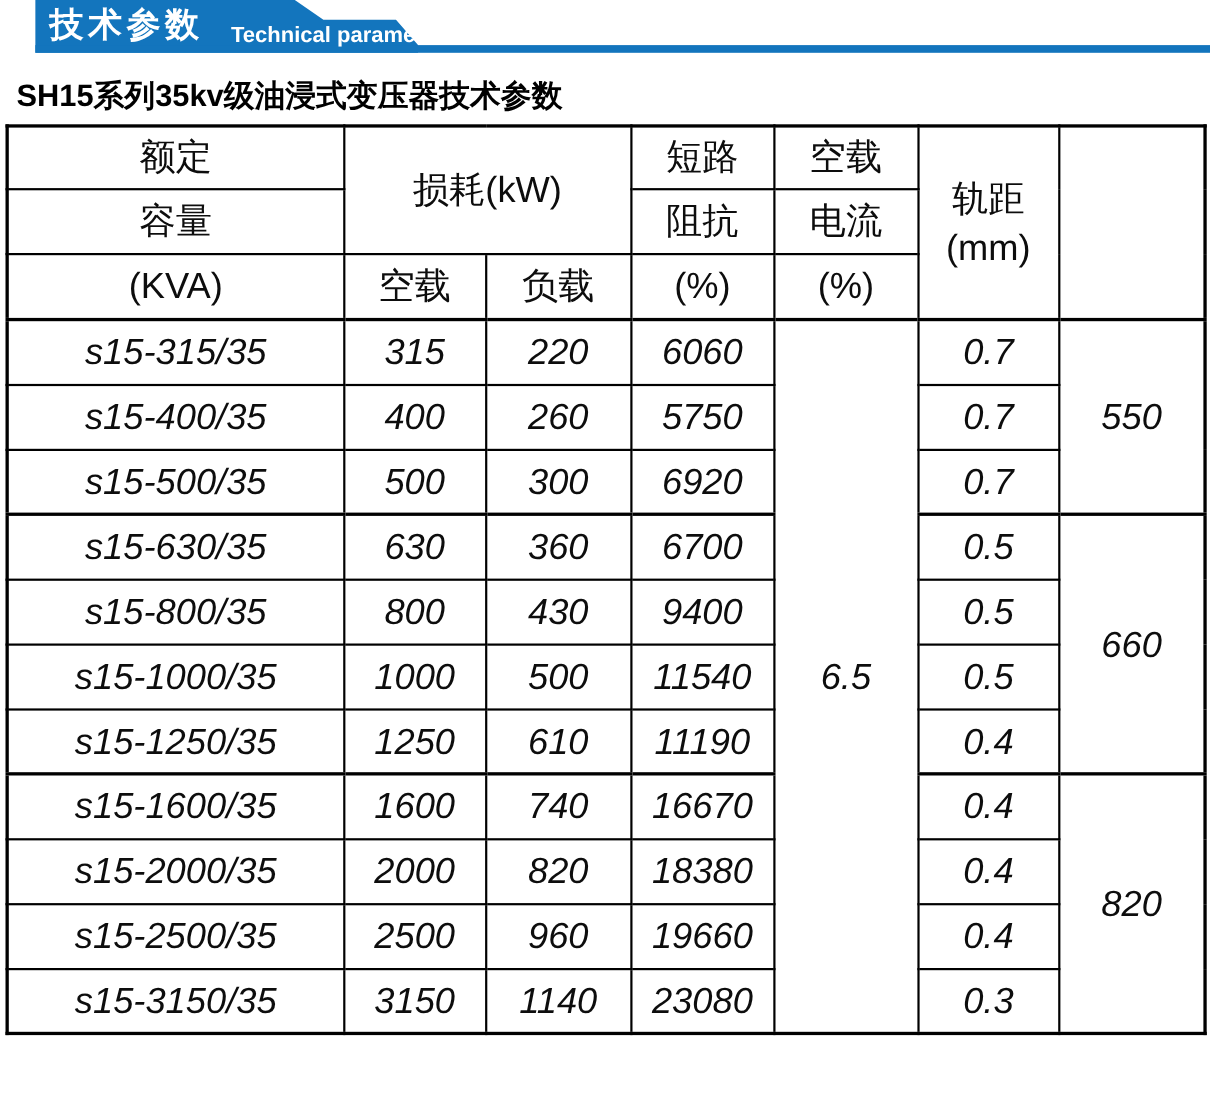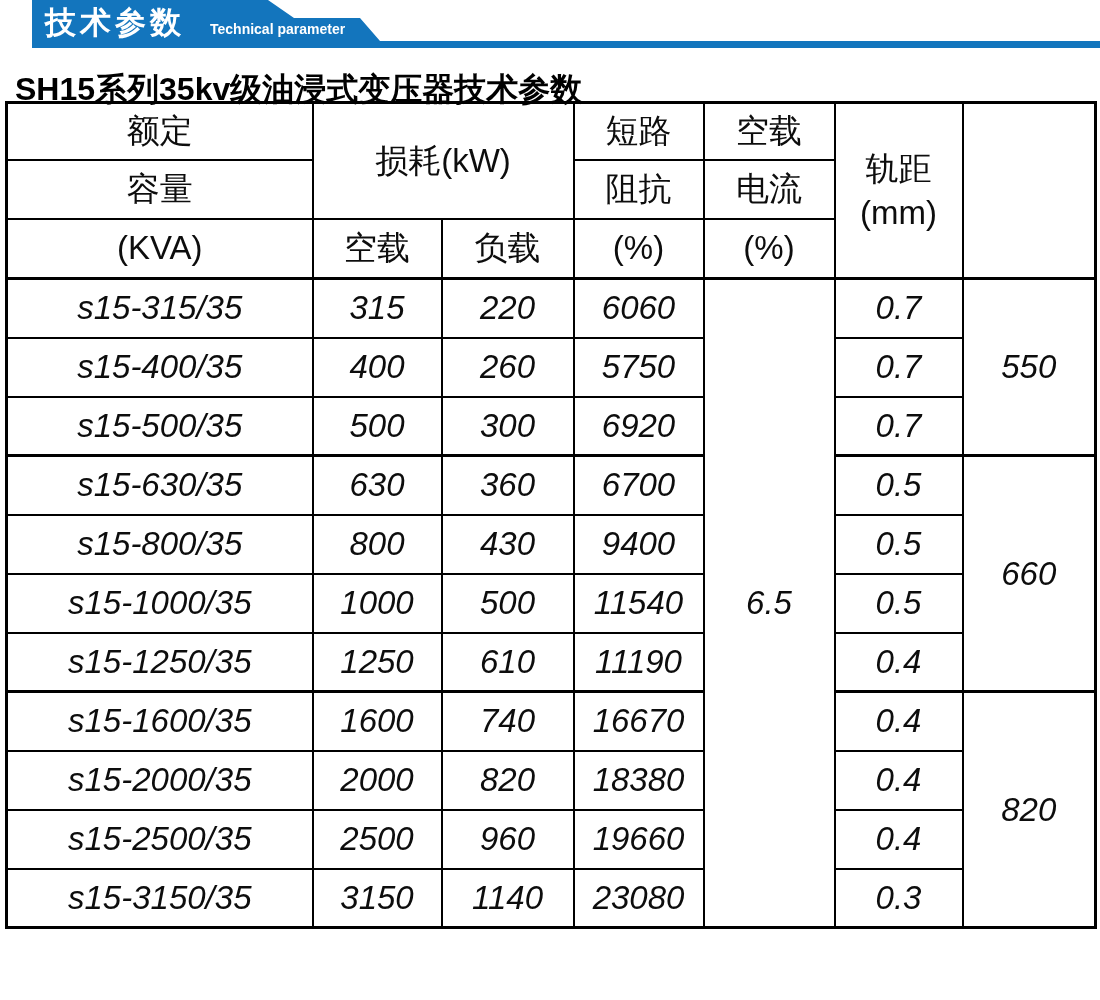--- a/index.html
+++ b/index.html
@@ -11,32 +11,32 @@
   
   .banner { position:absolute; left:0; top:0; width:1100px; height:50px;margin-left:32px; }
   .banner svg { position:absolute; left:0; top:0; display:block; }
   .banner-zh {
     position:absolute; left:13px; top:2px;
     font-size:31px; font-weight:bold; color:#ffffff; letter-spacing:4px;
     white-space:nowrap;
   }
   .banner-en {
     position:absolute; left:178px; top:21px;
-    font-size:14px; font-weight:bold; color:#ffffff; white-space:nowrap;
+    font-size:20px; font-weight:bold; color:#ffffff; white-space:nowrap;
   }
 
   
   .page-title {
     position:absolute; left:15px; top:68px;
-    font-size:32px; font-weight:bold; color:#000000; white-space:nowrap;
+    font-size:28px; font-weight:bold; color:#000000; white-space:nowrap;
   }
 
   
   table.spec-table {
-    position:absolute; left:5px; top:101px;
+    position:absolute; left:5px; top:113px;
     width:1089px; table-layout:fixed; border-collapse:collapse;
     border:3px solid #000000;
   }
   .spec-table td {
     border:2px solid #000000;
     padding:0; text-align:center; vertical-align:middle;
     font-size:33px; color:#0d0d0d; line-height:1.2;
     overflow:hidden; white-space:nowrap;
   }
   .hr1 { height:57px; }

